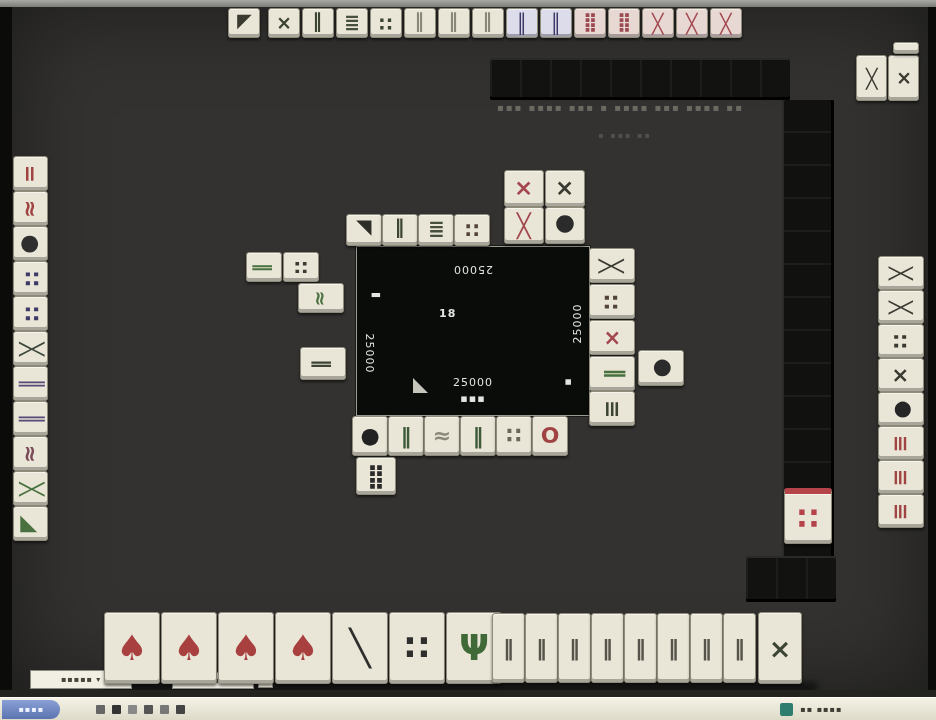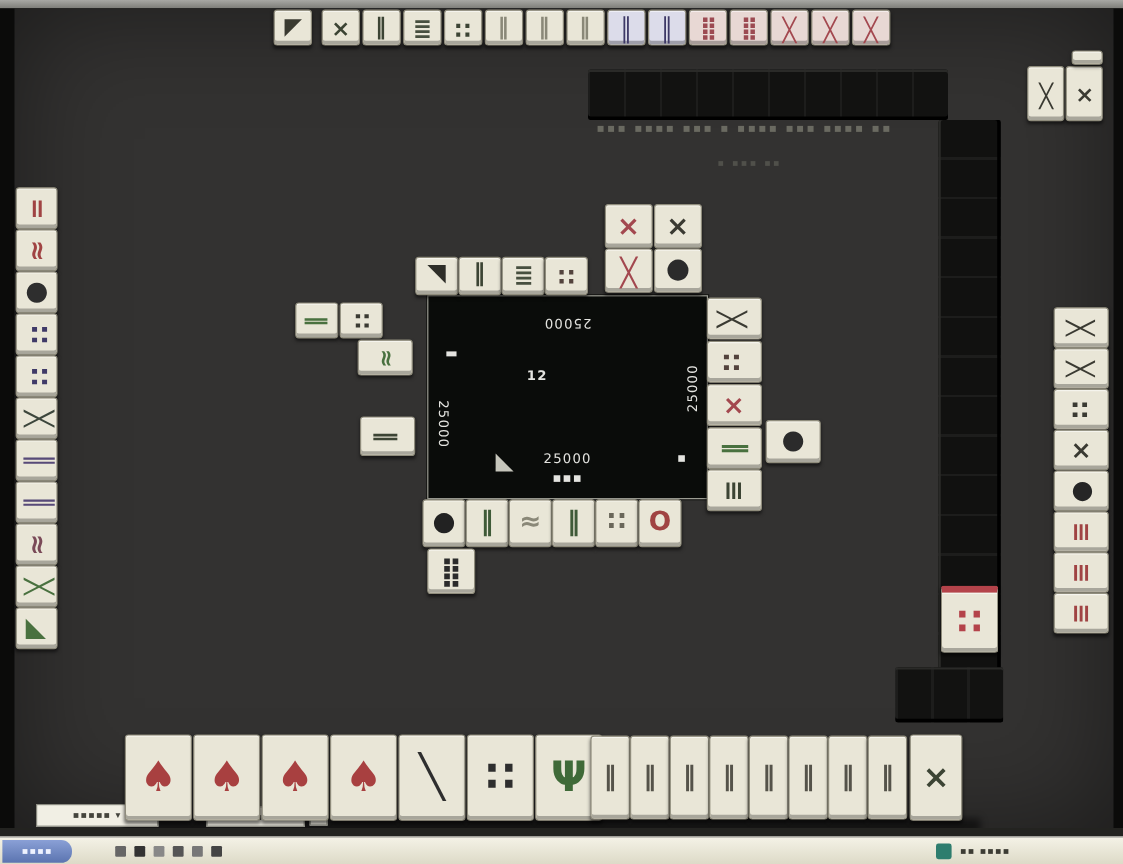--- a/index.html
+++ b/index.html
@@ -75,21 +75,21 @@
     <div id="wall-right" class="wall"></div>
     <div id="wall-bottom-right" class="wall"></div>
 
     <div id="caption-line1" class="caption">▪▪▪ ▪▪▪▪ ▪▪▪ ▪ ▪▪▪▪ ▪▪▪ ▪▪▪▪ ▪▪</div>
     <div id="caption-line2" class="caption">▪ ▪▪▪ ▪▪</div>
 
     <div id="center-panel">
       <span id="score-top" class="t">25000</span>
       <span id="wind-left-marker" class="t">▮</span>
       <span id="score-left" class="t">25000</span>
-      <span id="round-counter" class="t">12</span>
+      <span id="round-counter" class="t">18</span>
       <span id="score-right" class="t">25000</span>
       <span id="wind-right-marker" class="t">▪</span>
       <span id="score-bottom" class="t">25000</span>
       <span id="center-sub" class="t">▪▪▪</span>
       <div id="turn-indicator-icon"></div>
     </div>
 
     <div id="hand-shadow"></div>
 
     <div id="control-dropdown" class="ctrl">▪▪▪▪▪ ▾</div>

